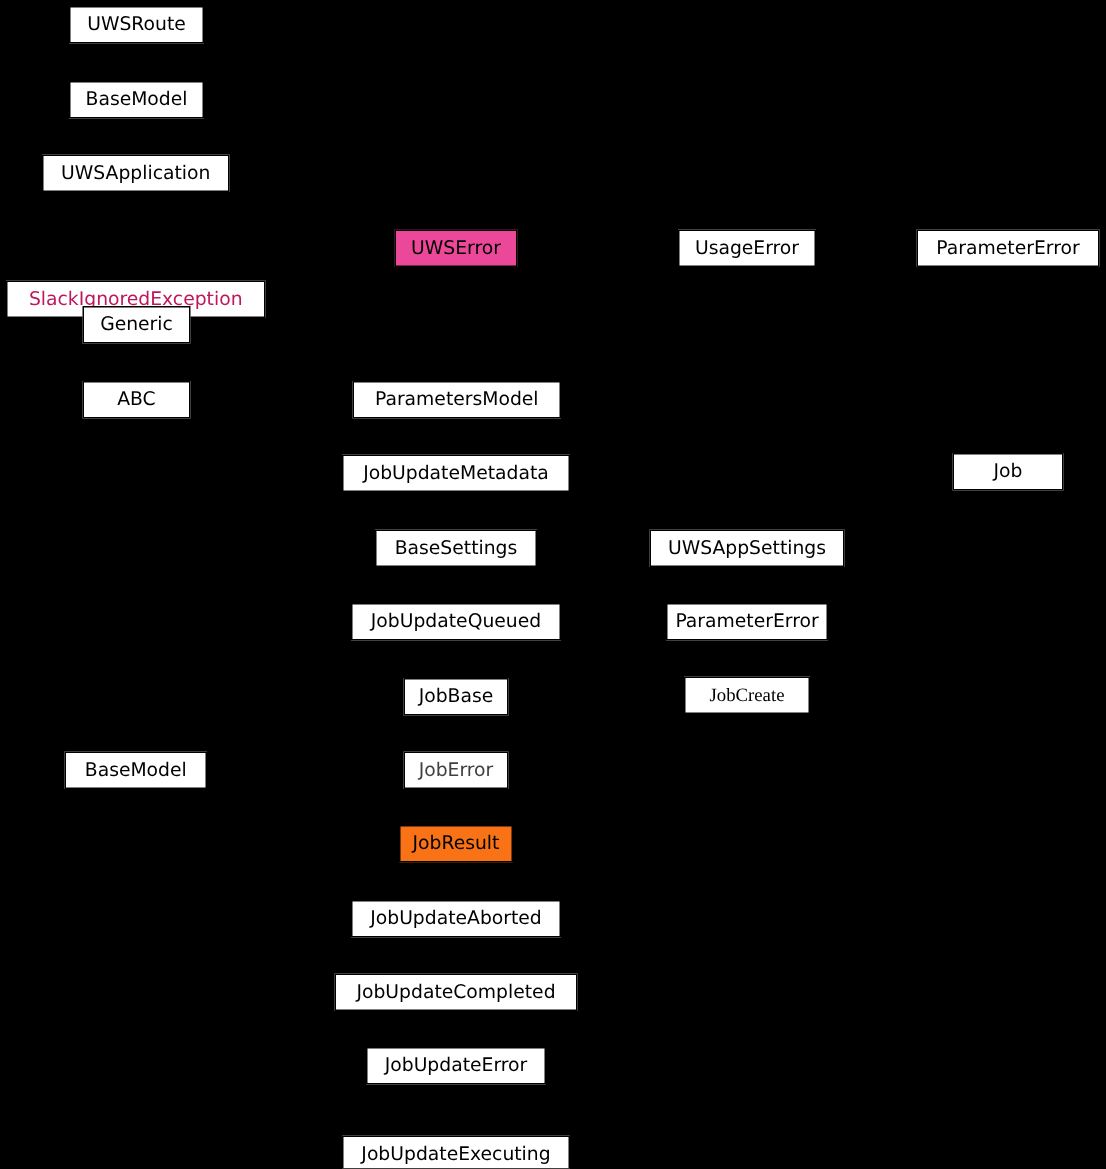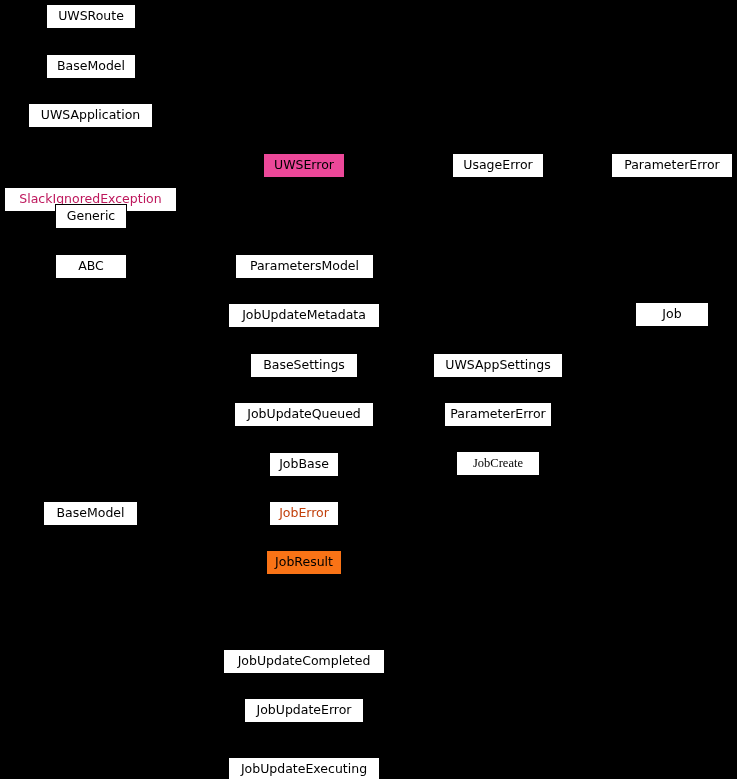--- a/index.html
+++ b/index.html
@@ -47,18 +47,19 @@
     <div class="node" style="left: 235px; top: 254px; width: 139px; height: 25px; background: rgb(255, 255, 255); color: rgb(0, 0, 0);">ParametersModel</div>
     <div class="node" style="left: 228px; top: 303px; width: 152px; height: 25px; background: rgb(255, 255, 255); color: rgb(0, 0, 0);">JobUpdateMetadata</div>
     <div class="node" style="left: 635px; top: 302px; width: 74px; height: 25px; background: rgb(255, 255, 255); color: rgb(0, 0, 0);">Job</div>
     <div class="node" style="left: 250px; top: 353px; width: 108px; height: 25px; background: rgb(255, 255, 255); color: rgb(0, 0, 0);">BaseSettings</div>
     <div class="node" style="left: 433px; top: 353px; width: 130px; height: 25px; background: rgb(255, 255, 255); color: #000000;">UWSAppSettings</div>
     <div class="node" style="left: 234px; top: 402px; width: 140px; height: 25px; background: rgb(255, 255, 255); color: rgb(0, 0, 0);">JobUpdateQueued</div>
     <div class="node" style="left: 444px; top: 402px; width: 108px; height: 25px; background: rgb(255, 255, 255); color: rgb(0, 0, 0);">ParameterError</div>
     <div class="node" style="left: 269px; top: 452px; width: 70px; height: 25px; background: rgb(255, 255, 255); color: rgb(0, 0, 0);">JobBase</div>
     <div class="node" style="left: 456px; top: 451px; width: 84px; height: 25px; background: rgb(255, 255, 255); color: rgb(0, 0, 0); font-family: Liberation Serif, serif;">JobCreate</div>
     <div class="node" style="left: 43px; top: 501px; width: 95px; height: 25px; background: rgb(255, 255, 255); color: rgb(0, 0, 0);">BaseModel</div>
-    <div class="node" style="left: 269px; top: 501px; width: 70px; height: 25px; background: rgb(255, 255, 255); color: #c2410c;">JobError</div>
+    <div class="node" style="left: 269px; top: 501px; width: 70px; height: 25px; background: rgb(255, 255, 255); color: #404040;">JobError</div>
     <div class="node" style="left: 266px; top: 550px; width: 76px; height: 25px; background: #f97316; color: rgb(0, 0, 0);">JobResult</div>
+    <div class="node" style="left: 234px; top: 600px; width: 140px; height: 25px; background: rgb(255, 255, 255); color: rgb(0, 0, 0);">JobUpdateAborted</div>
     <div class="node" style="left: 223px; top: 649px; width: 162px; height: 25px; background: rgb(255, 255, 255); color: rgb(0, 0, 0);">JobUpdateCompleted</div>
     <div class="node" style="left: 244px; top: 698px; width: 120px; height: 25px; background: rgb(255, 255, 255); color: rgb(0, 0, 0);">JobUpdateError</div>
     <div class="node" style="left: 228px; top: 747px; width: 152px; height: 25px; background: rgb(255, 255, 255); color: rgb(0, 0, 0); margin-top: 10px;">JobUpdateExecuting</div>
   </div>
 
 </body></html>

